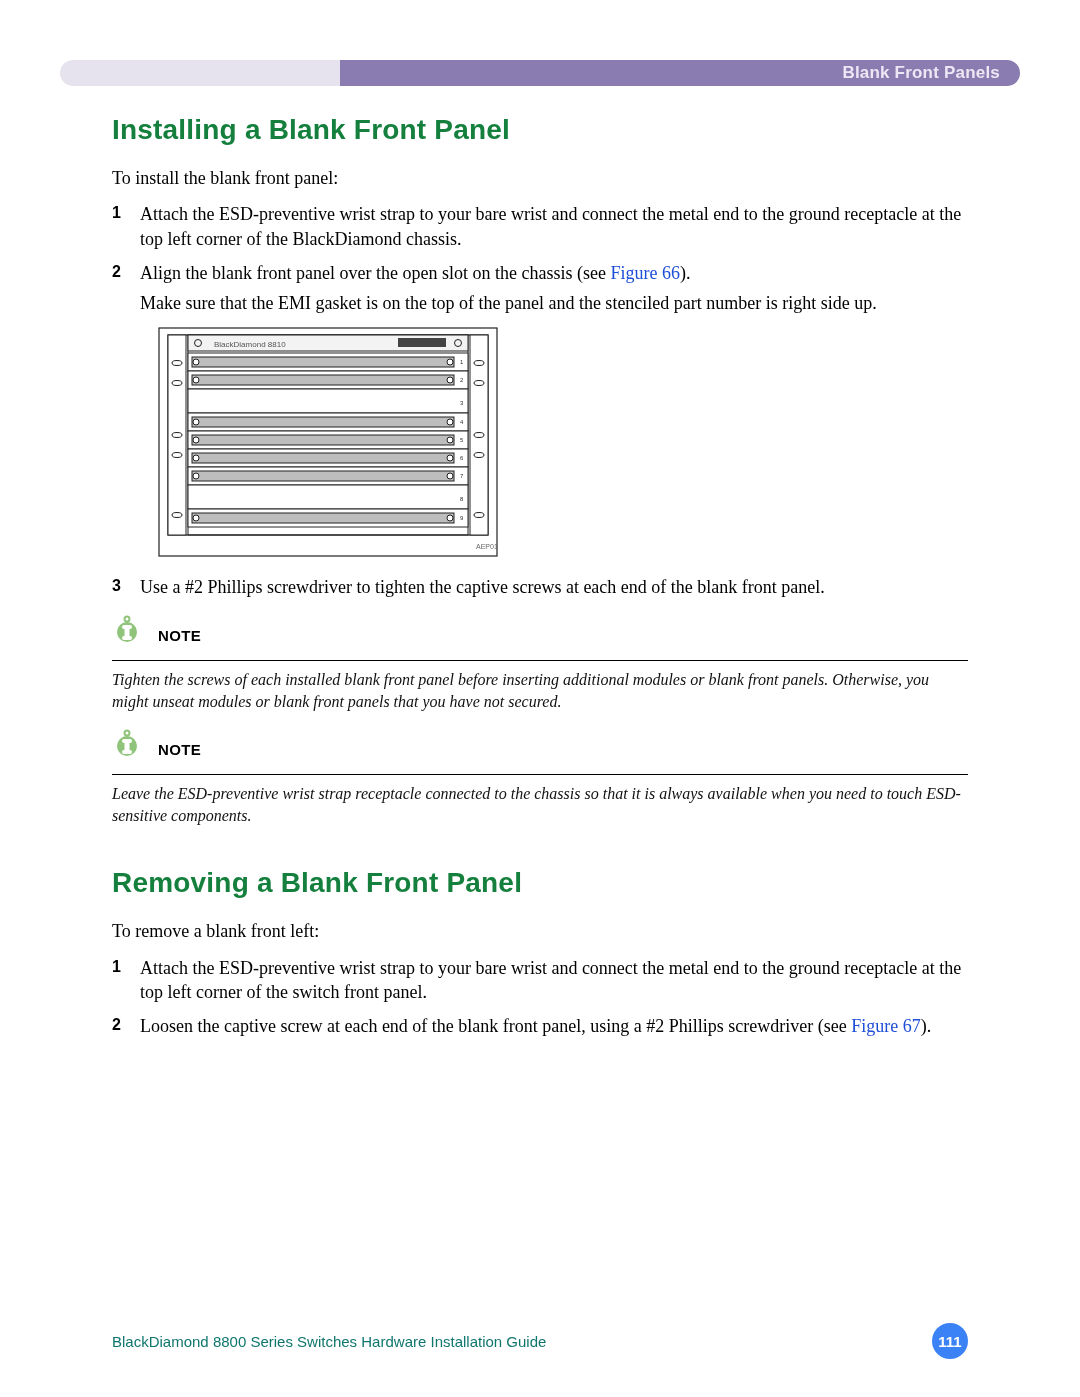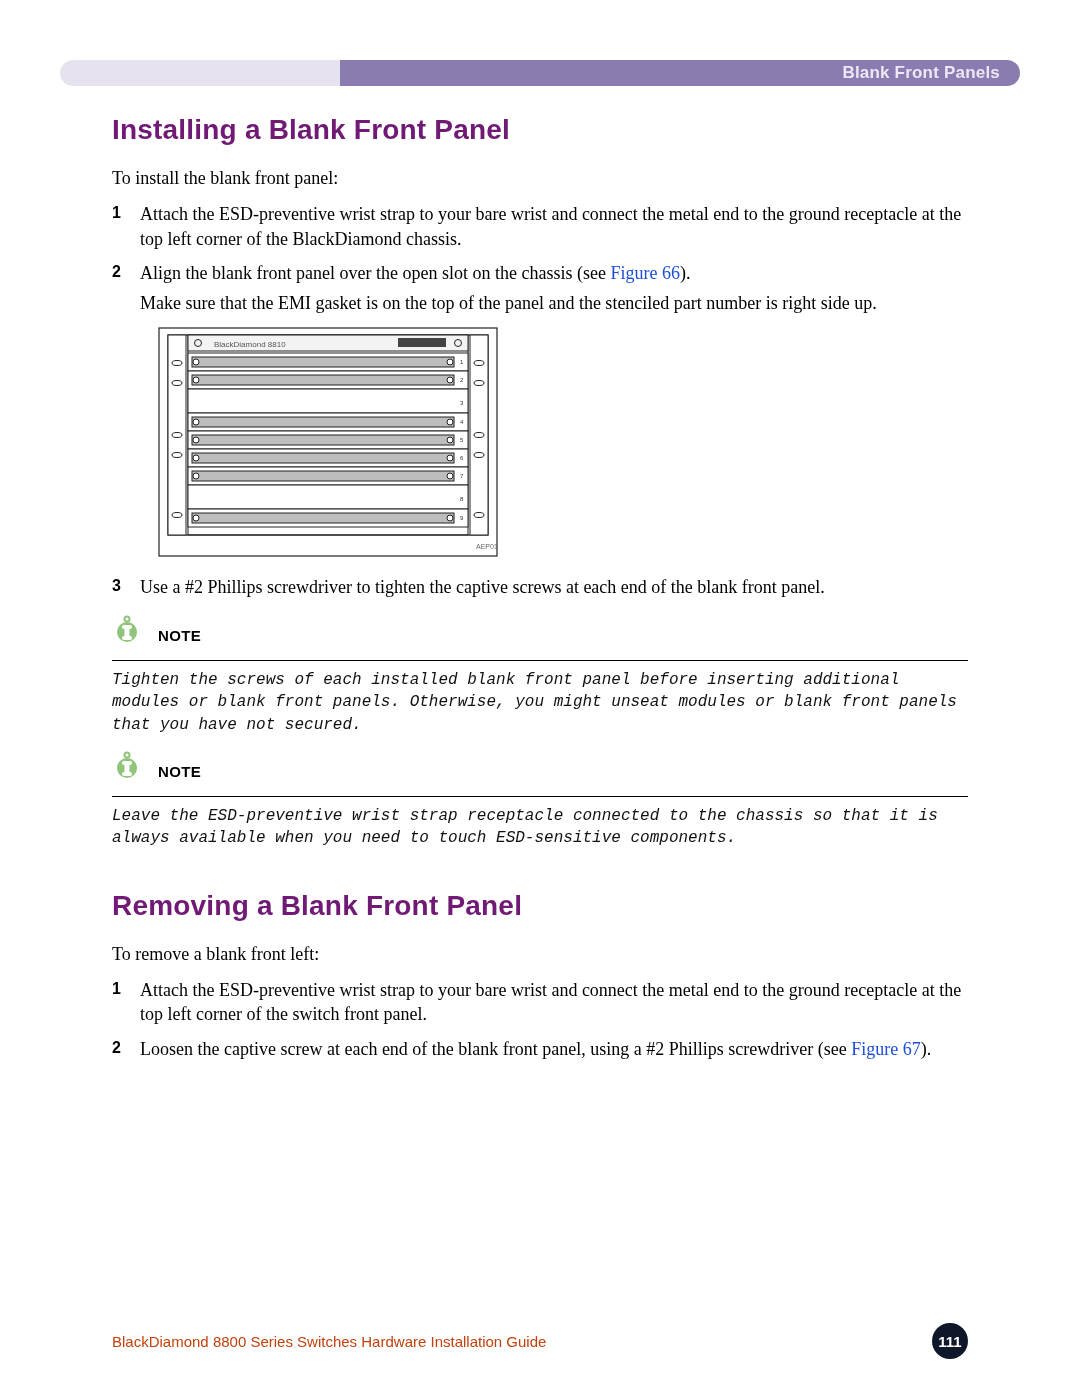--- a/index.html
+++ b/index.html
@@ -3,39 +3,39 @@
 <meta charset="utf-8">
 <style>
   * { box-sizing: border-box; margin: 0; padding: 0; }
   html, body { width: 1080px; height: 1397px; background: #ffffff; font-family: Georgia, 'Times New Roman', serif; color: #000; }
   .page { position: relative; width: 1080px; height: 1397px; }
   .topbar-wrap { position: absolute; top: 60px; left: 60px; right: 60px; height: 40px; }
   .topbar-light { position: absolute; top: 0; left: 0; width: 280px; height: 26px; background: #e7e3ee; border-radius: 13px 0 0 13px; }
   .topbar-dark { position: absolute; top: 0; left: 280px; right: 0; height: 26px; background: #8a7bb0; border-radius: 0 13px 13px 0; display: flex; align-items: center; justify-content: flex-end; padding-right: 20px; }
   .topbar-title { font-family: Arial, Helvetica, sans-serif; font-weight: bold; font-size: 17px; color: #ece7f4; letter-spacing: 0.2px; }
   .content { position: absolute; top: 108px; left: 112px; right: 112px; }
-  .h2 { font-family: Arial, Helvetica, sans-serif; font-weight: bold; color: #701a75; font-size: 28px; letter-spacing: 0.2px; margin-top: 6px; margin-bottom: 20px; }
+  .h2 { font-family: Arial, Helvetica, sans-serif; font-weight: bold; color: #15803d; font-size: 28px; letter-spacing: 0.2px; margin-top: 6px; margin-bottom: 20px; }
   .para { font-size: 18px; line-height: 1.35; margin-bottom: 12px; }
   .ol { list-style: none; padding: 0; margin: 0 0 12px 0; }
   .ol li { display: flex; gap: 12px; margin-bottom: 10px; }
   .ol .num { font-family: Arial, Helvetica, sans-serif; font-weight: bold; font-size: 16px; min-width: 16px; padding-top: 2px; }
   .ol .txt { font-size: 18px; line-height: 1.35; flex: 1; }
   .ol .txt .sub { display: block; margin-top: 6px; }
   .figref { color: #1d4ed8; }
   .fig-caption { font-family: Arial, Helvetica, sans-serif; font-weight: bold; font-size: 18px; margin: 18px 0 12px 0; }
   .chassis-wrap { width: 340px; margin: 6px 0 18px 10px; padding-left: 36px; }
   .chassis-svg { display: block; }
   .note-block { margin: 14px 0 6px 0; }
   .note-head { display: flex; align-items: flex-end; gap: 16px; border-bottom: 1px solid #000; padding-bottom: 16px; }
   .note-label { font-family: Arial, Helvetica, sans-serif; font-weight: bold; font-size: 15px; letter-spacing: 0.4px; }
-  .note-body { font-family: Liberation Mono, monospace; font-style: italic; font-size: 16px; line-height: 1.4; margin-top: 8px; color: #111; }
+  .note-body { font-family: Liberation Serif, serif; font-style: italic; font-size: 16px; line-height: 1.4; margin-top: 8px; color: #111; }
   .note-icon svg { display: block; }
   .footer { position: absolute; left: 112px; right: 112px; bottom: 38px; display: flex; align-items: center; justify-content: space-between; }
-  .footer-text { font-family: Arial, Helvetica, sans-serif; font-size: 15px; color: #c2410c; text-align: right; }
-  .page-badge { width: 36px; height: 36px; border-radius: 50%; background: #0f172a; color: #fff; display: flex; align-items: center; justify-content: center; font-family: Arial, Helvetica, sans-serif; font-weight: bold; font-size: 15px; }
+  .footer-text { font-family: Arial, Helvetica, sans-serif; font-size: 15px; color: #0f766e; text-align: right; }
+  .page-badge { width: 36px; height: 36px; border-radius: 50%; background: #3b82f6; color: #fff; display: flex; align-items: center; justify-content: center; font-family: Arial, Helvetica, sans-serif; font-weight: bold; font-size: 15px; }
 </style>
 </head>
 <body>
 
 <div class="page">
   <div class="topbar-wrap">
     <div class="topbar-light"></div>
     <div class="topbar-dark">
       <span class="topbar-title">Blank Front Panels</span>
     </div>

